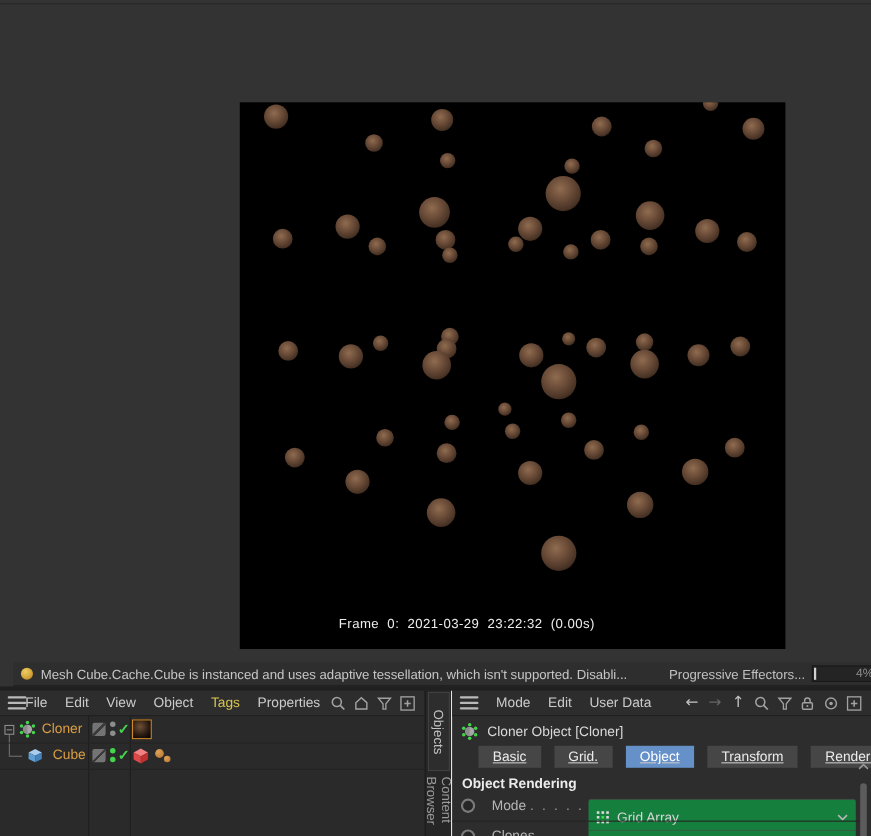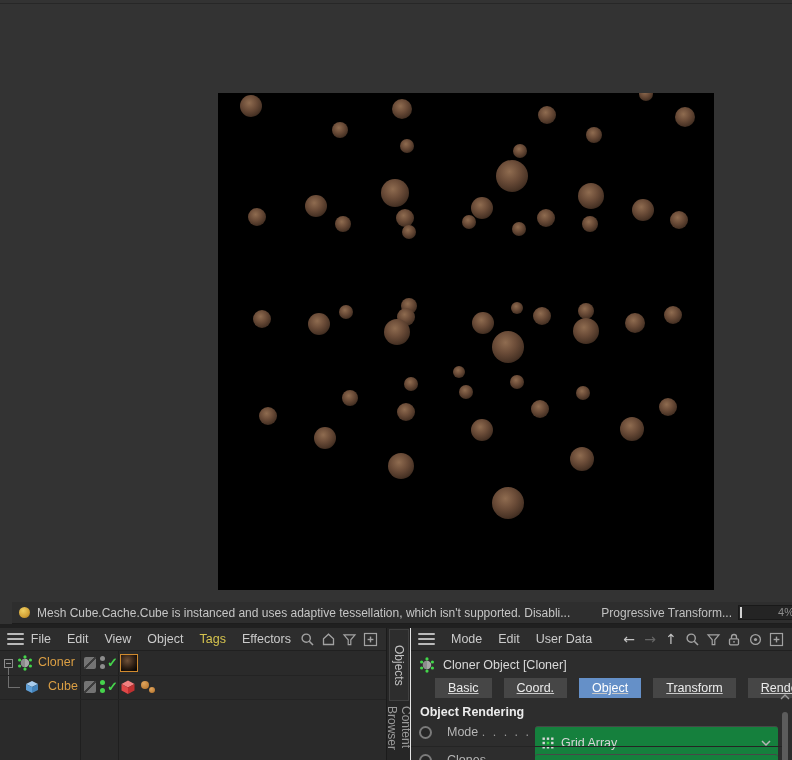--- a/index.html
+++ b/index.html
@@ -97,20 +97,21 @@
   svg{display:block;}
 </style>
 </head>
 <body>
 
 <div id="app" class="nosel">
 
   <div id="top-line"></div>
 
   <div id="render-canvas">
+    <div id="frame-stamp">Frame  0:  2021-03-29  23:22:32  (0.00s)</div>
   <div class="sphere" style="left: 22px; top: 2px; height: 22px; width: 22px;"></div>
       <div class="sphere" style="left: 174px; top: 6px; height: 20px; width: 20px;"></div>
       <div class="sphere" style="left: 114px; top: 29px; height: 16px; width: 16px;"></div>
       <div class="sphere" style="left: 182px; top: 46px; height: 14px; width: 14px;"></div>
       <div class="sphere" style="left: 163px; top: 86px; height: 28px; width: 28px;"></div>
       <div class="sphere" style="left: 87px; top: 102px; height: 22px; width: 22px;"></div>
       <div class="sphere" style="left: 30px; top: 115px; height: 18px; width: 18px;"></div>
       <div class="sphere" style="left: 178px; top: 116px; height: 18px; width: 18px;"></div>
       <div class="sphere" style="left: 117px; top: 123px; height: 16px; width: 16px;"></div>
       <div class="sphere" style="left: 184px; top: 132px; height: 14px; width: 14px;"></div>
@@ -157,42 +158,42 @@
       <div class="sphere" style="left: 402px; top: 324px; height: 24px; width: 24px;"></div>
       <div class="sphere" style="left: 253px; top: 326px; height: 22px; width: 22px;"></div>
       <div class="sphere" style="left: 352px; top: 354px; height: 24px; width: 24px;"></div>
       <div class="sphere" style="left: 274px; top: 394px; height: 32px; width: 32px;"></div>
     </div>
 
   <div id="status-bar">
     <span id="status-dot"></span>
     <span id="status-msg">Mesh Cube.Cache.Cube is instanced and uses adaptive tessellation, which isn't supported. Disabli...</span>
     <span id="progress-wrap">
-      <span id="progress-label">Progressive Transform...</span>
+      <span id="progress-label">Progressive Effectors...</span>
       <span id="progress-track">
         <span id="progress-fill" style="width: 2.32px;"></span>
         <span id="progress-text">4%</span>
       </span>
     </span>
   </div>
   <div id="panel-gap"></div>
 
   <div id="om">
     <div class="menubar">
       <span class="hamburger">
           <i></i>
           <i></i>
           <i></i>
         </span>
       <span class="menu-item">File</span>
       <span class="menu-item">Edit</span>
       <span class="menu-item">View</span>
       <span class="menu-item">Object</span>
       <span class="menu-item hl">Tags</span>
-      <span class="menu-item">Effectors</span>
+      <span class="menu-item">Properties</span>
       <span class="mb-icons">
         <span class="ic">
           <svg width="15" height="15" viewBox="0 0 15 15">
               <circle cx="6.2" cy="6.2" r="4.1" fill="none" stroke="#a2a2a2" stroke-width="1.4"></circle>
               <line x1="9.3" y1="9.3" x2="13" y2="13" stroke="#a2a2a2" stroke-width="1.6"></line>
             </svg>
         </span>
         <span class="ic">
           <svg width="15" height="15" viewBox="0 0 15 15">
               <path d="M2.5 6.8 L7.5 2.2 L12.5 6.8 L12.5 12.5 L2.5 12.5 Z" fill="none" stroke="#a2a2a2" stroke-width="1.3"></path>
@@ -335,21 +336,21 @@
               <circle cx="2.6" cy="11" r="1.6"></circle>
               <circle cx="2.6" cy="5" r="1.6"></circle>
           </g>
         </svg>
       </span>
       <span>Cloner Object [Cloner]</span>
     </div>
 
     <div id="am-tabs">
       <span class="tab">Basic</span>
-      <span class="tab">Coord.</span>
+      <span class="tab">Grid.</span>
       <span class="tab active">Object</span>
       <span class="tab">Transform</span>
       <span class="tab">Rendering</span>
     </div>
 
     <div id="am-section">Object Rendering</div>
 
     <div class="prop-row" style="top:94px">
       <span class="keyring"></span>
       <span class="prop-label">

